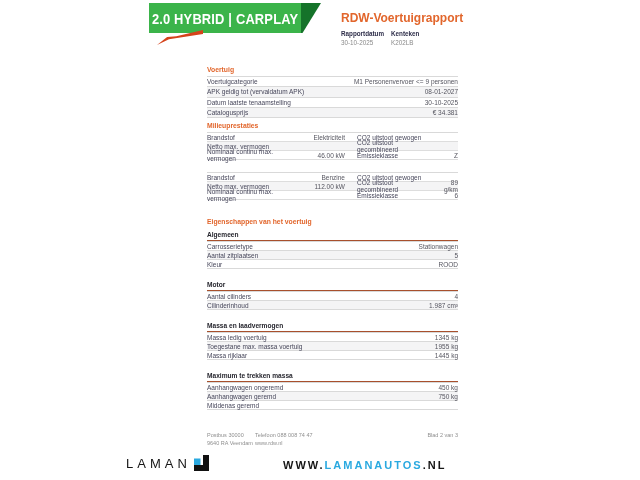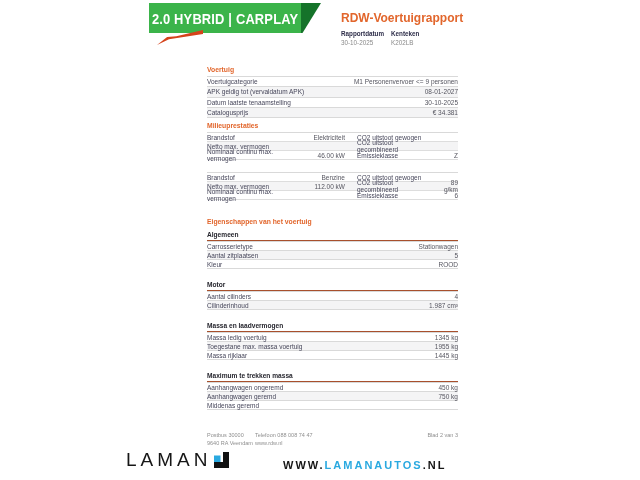--- a/index.html
+++ b/index.html
@@ -65,22 +65,22 @@
 
   
   .foot { position:absolute; left:207px; top:431px; width:251px; font-size:5.5px; color:#8f8f8f; line-height:8px; }
   .foot-col1 { position:absolute; left:0; top:0; }
   .foot-col2 { position:absolute; left:48px; top:0; }
   .foot-page { position:absolute; right:0; top:0; text-align:right; }
 
   
   .brandbar { position:absolute; left:0; top:449px; width:640px; height:31px; background:#ffffff; }
   .brand-logo {
-    position:absolute; left:126px; top:0; display:flex; align-items:center;
-    font-size:19px; letter-spacing:4px; color:#161616;
+    position:absolute; left:126px; top:6px; display:flex; align-items:center;
+    font-size:13px; letter-spacing:4px; color:#161616;
   }
   .logo-mark { width:15px; height:16px; margin:0 5px 0 3px; }
   .brand-site {
     position:absolute; left:283px; top:9.5px; font-size:11px; letter-spacing:2px;
     color:#161616; font-weight:bold; white-space:nowrap;
   }
   .site-brand { color:#2aa9e0;margin-top:29px; }
 </style>
 </head>
 <body>

